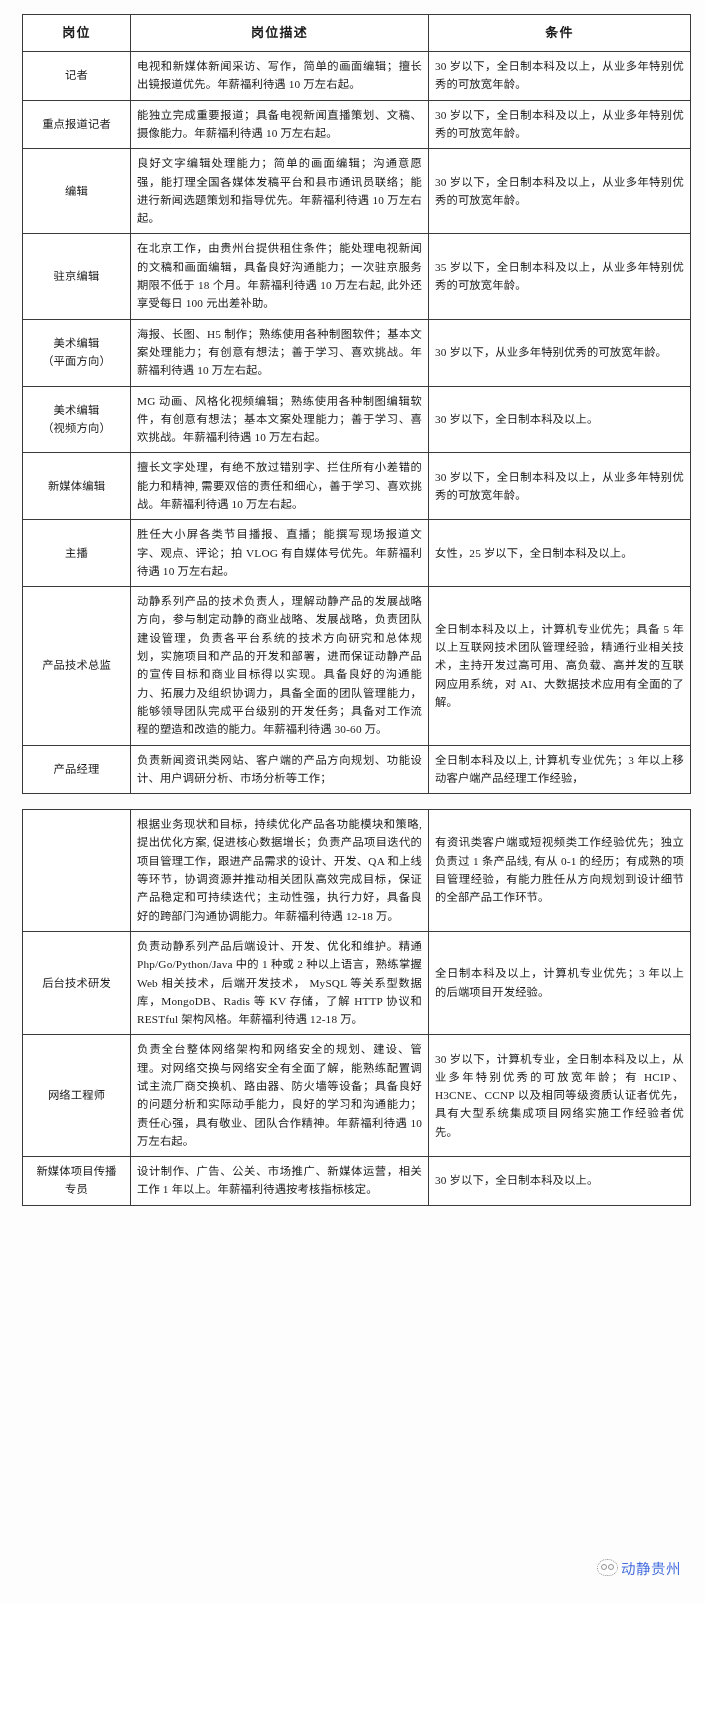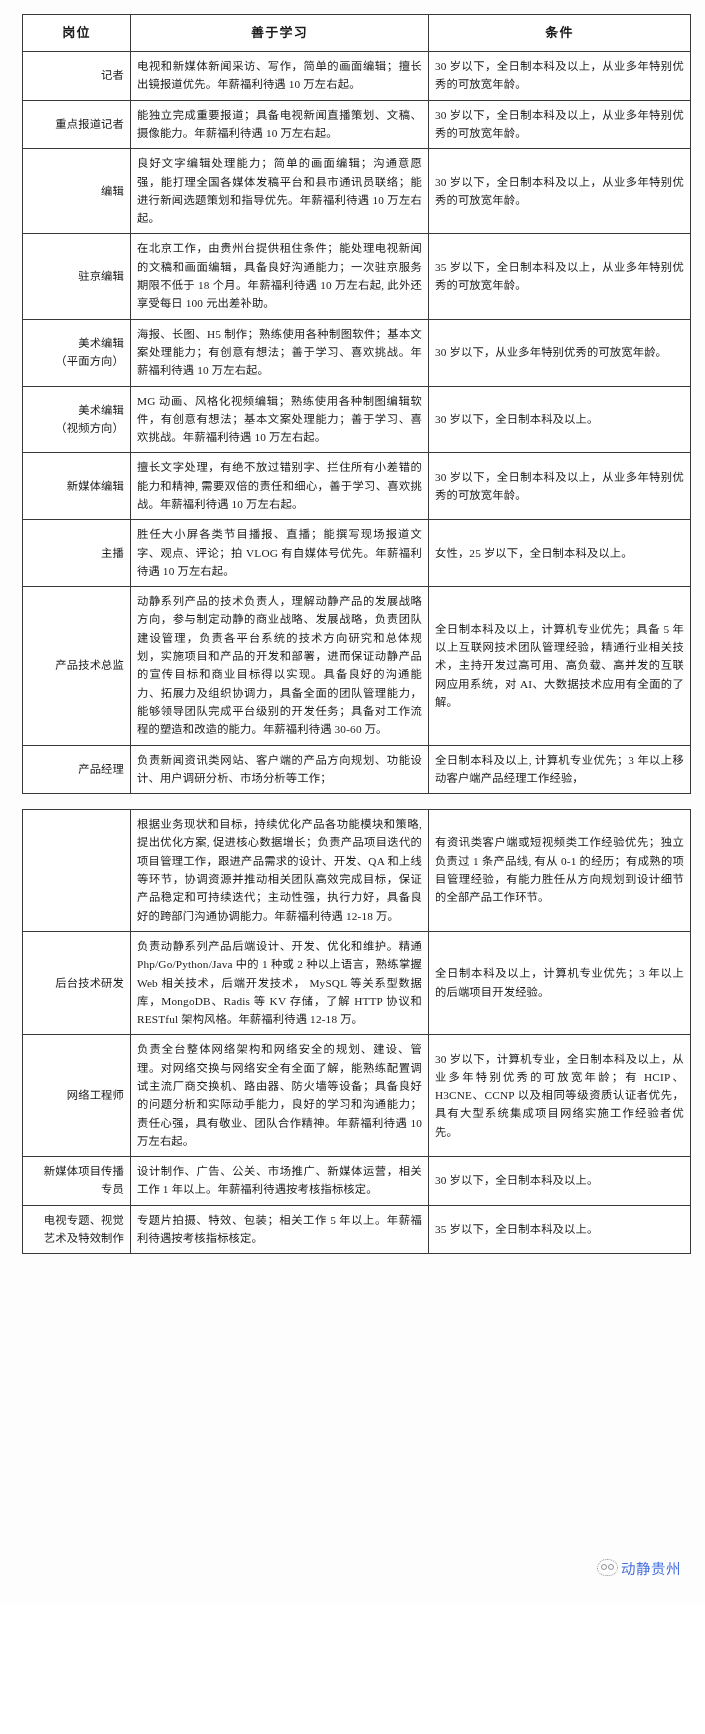--- a/index.html
+++ b/index.html
@@ -43,21 +43,21 @@
     letter-spacing: 0.15px;
   }
   table.jobs thead th {
     text-align: center;
     font-weight: bold;
     font-size: 13px;
     padding: 7px 4px 8px 4px;
     letter-spacing: 1.2px;
   }
   td.post {
-    text-align: right;
+    text-align: center;
     font-size: 11.6px;
     letter-spacing: 0.4px;
     padding-left: 3px;
     padding-right: 3px;
   }
   td.post .ln { display: block; }
   td.desc {
     text-align: justify;
     text-justify: inter-ideograph;
     hyphens: none;
@@ -123,21 +123,21 @@
 
   <table class="jobs">
     <colgroup>
       <col class="c-post">
         <col class="c-desc">
         <col class="c-cond">
     </colgroup>
     <thead>
       <tr>
         <th>岗位</th>
-        <th>善于学习</th>
+        <th>岗位描述</th>
         <th>条件</th>
       </tr>
     </thead>
     <tbody id="tbody-1">
         <tr>
           <td class="post">
             <span class="ln">记者</span>
           </td>
           <td class="desc">电视和新媒体新闻采访、写作，简单的画面编辑；擅长出镜报道优先。年薪福利待遇 10 万左右起。</td>
           <td class="cond">30 岁以下，全日制本科及以上，从业多年特别优秀的可放宽年龄。</td>
@@ -239,28 +239,20 @@
           <td class="cond">30 岁以下，计算机专业，全日制本科及以上，从业多年特别优秀的可放宽年龄；有 HCIP、H3CNE、CCNP 以及相同等级资质认证者优先，具有大型系统集成项目网络实施工作经验者优先。</td>
         </tr>
         <tr>
           <td class="post">
             <span class="ln">新媒体项目传播</span>
             <span class="ln">专员</span>
           </td>
           <td class="desc">设计制作、广告、公关、市场推广、新媒体运营，相关工作 1 年以上。年薪福利待遇按考核指标核定。</td>
           <td class="cond">30 岁以下，全日制本科及以上。</td>
         </tr>
-        <tr>
-          <td class="post">
-            <span class="ln">电视专题、视觉</span>
-            <span class="ln">艺术及特效制作</span>
-          </td>
-          <td class="desc">专题片拍摄、特效、包装；相关工作 5 年以上。年薪福利待遇按考核指标核定。</td>
-          <td class="cond">35 岁以下，全日制本科及以上。</td>
-        </tr>
       </tbody>
   </table>
 
   <div class="watermark">
     <span class="wm-logo"></span>
     <span class="wm-text">动静贵州</span>
   </div>
 
 </div>
 

